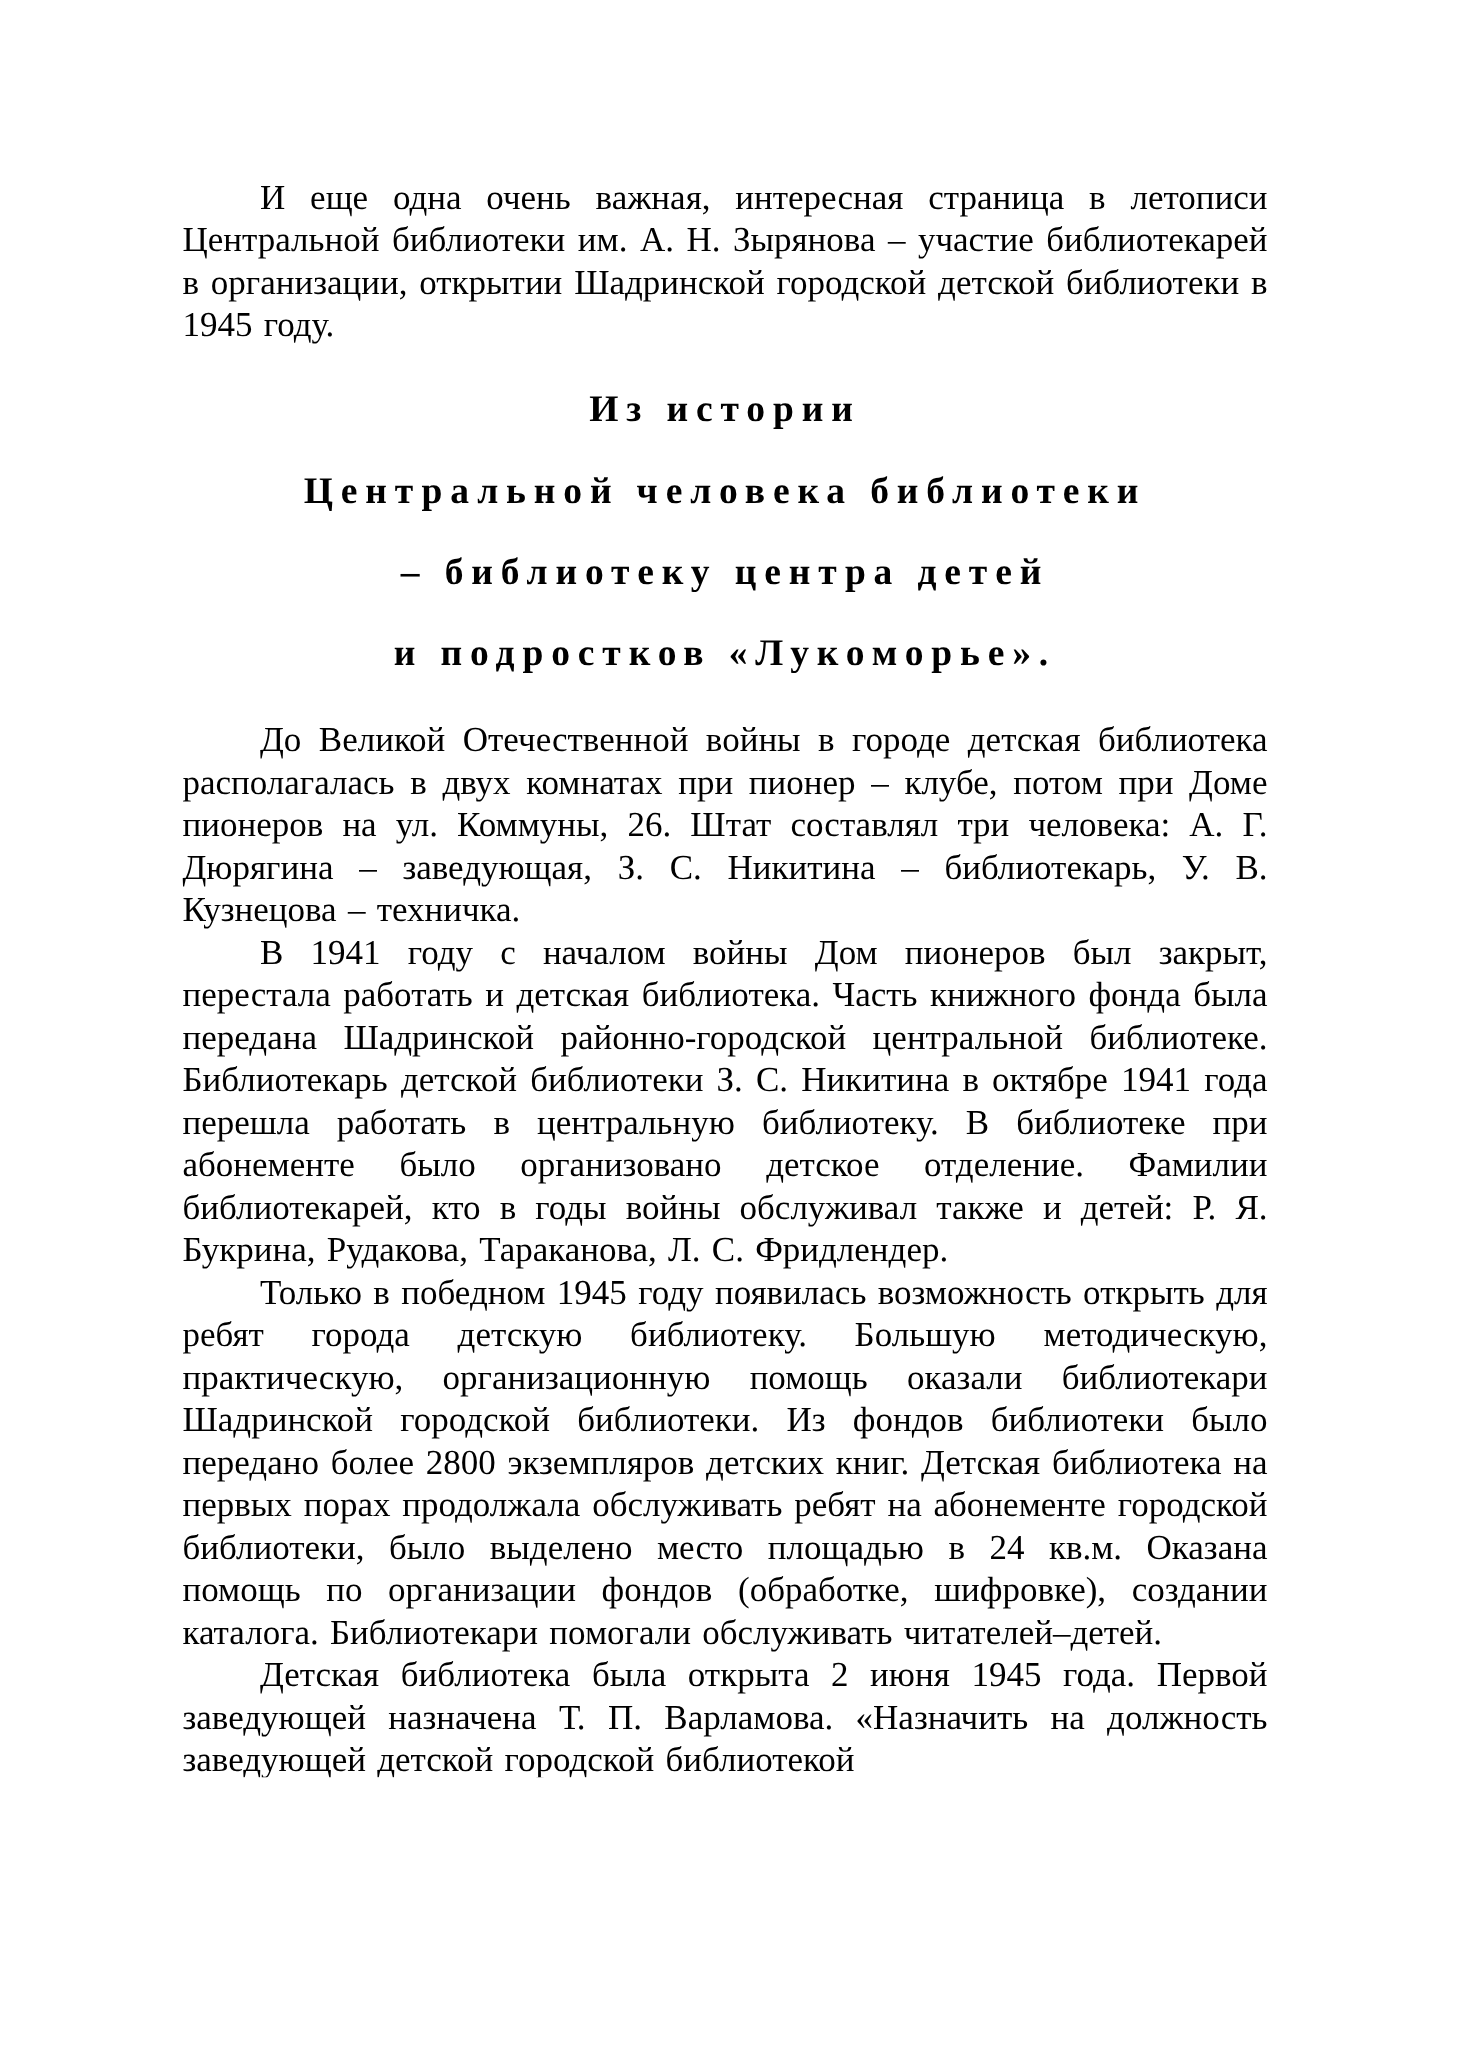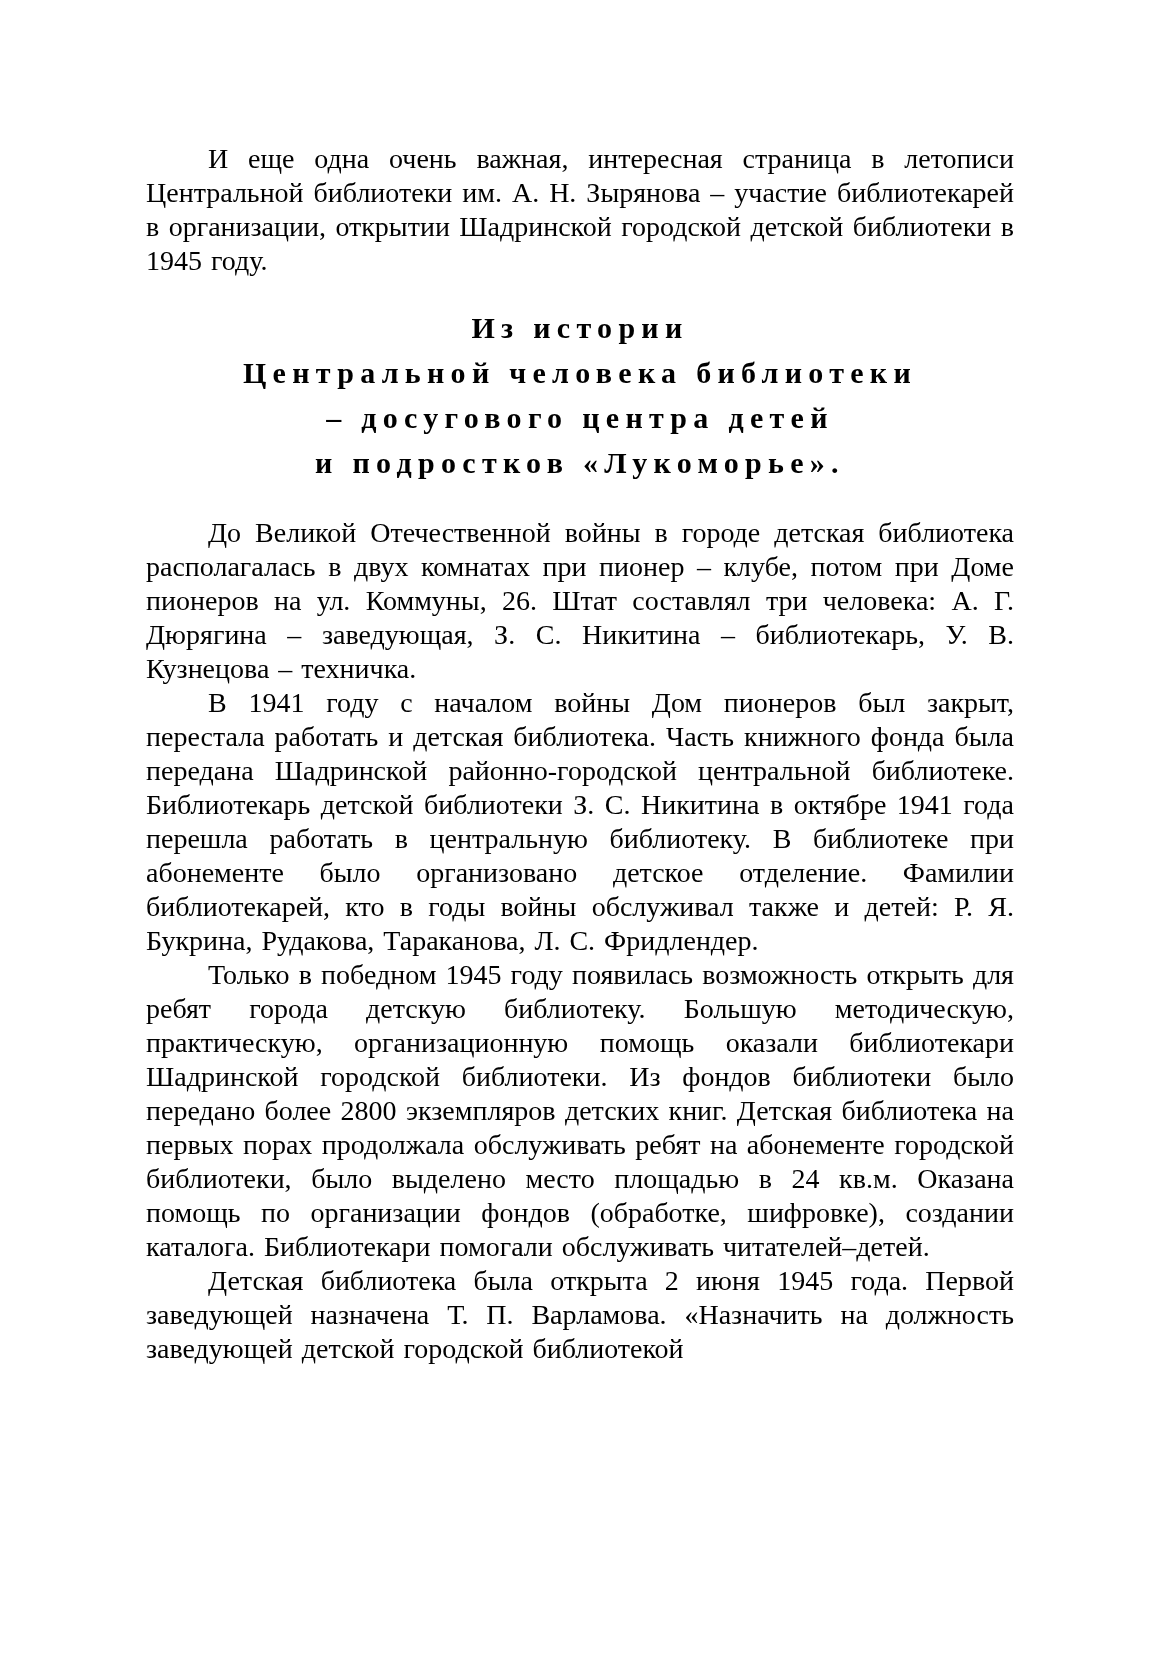--- a/index.html
+++ b/index.html
@@ -35,41 +35,42 @@
     font-size: 30px;
     line-height: 45px;
     font-weight: bold;
     letter-spacing: 0.21em;
     text-align: center;
     text-indent: 0;
   }
   .heading-line {
     display: block;
     white-space: nowrap;
+    margin-top: 20px;
   }
   .page-number {
     position: absolute;
     left: 238px;
     top: 1502px;
     font-size: 20px;
     line-height: 34px;
   }
 </style>
 </head>
 <body>
 
 <div class="page">
   <main class="text-block">
 
     <p class="body-para">И еще одна очень важная, интересная страница в летописи Центральной библиотеки им. А. Н. Зырянова – участие библиотекарей в организации, открытии Шадринской городской детской библиотеки в 1945 году.</p>
 
     <h1 class="chapter-heading">
       <span class="heading-line">Из истории</span>
       <span class="heading-line">Центральной человека библиотеки</span>
-      <span class="heading-line">– досугового центра детей</span>
+      <span class="heading-line">– библиотеку центра детей</span>
       <span class="heading-line">и подростков «Лукоморье».</span>
     </h1>
 
     <p class="body-para">До Великой Отечественной войны в городе детская библиотека располагалась в двух комнатах при пионер – клубе, потом при Доме пионеров на ул. Коммуны, 26. Штат составлял три человека: А. Г. Дюрягина – заведующая, З. С. Никитина – библиотекарь, У. В. Кузнецова – техничка.</p>
 
     <p class="body-para">В 1941 году с началом войны Дом пионеров был закрыт, перестала работать и детская библиотека. Часть книжного фонда была передана Шадринской районно-городской центральной библиотеке. Библиотекарь детской библиотеки З. С. Никитина в октябре 1941 года перешла работать в центральную библиотеку. В библиотеке при абонементе было организовано детское отделение. Фамилии библиотекарей, кто в годы войны обслуживал также и детей: Р. Я. Букрина, Рудакова, Тараканова, Л. С. Фридлендер.</p>
 
     <p class="body-para">Только в победном 1945 году появилась возможность открыть для ребят города детскую библиотеку. Большую методическую, практическую, организационную помощь оказали библиотекари Шадринской городской библиотеки. Из фондов библиотеки было передано более 2800 экземпляров детских книг. Детская библиотека на первых порах продолжала обслуживать ребят на абонементе городской библиотеки, было выделено место площадью в 24 кв.м. Оказана помощь по организации фондов (обработке, шифровке), создании каталога. Библиотекари помогали обслуживать читателей–детей.</p>
 
     <p class="body-para">Детская библиотека была открыта 2 июня 1945 года. Первой заведующей назначена Т. П. Варламова. «Назначить на должность заведующей детской городской библиотекой</p>

